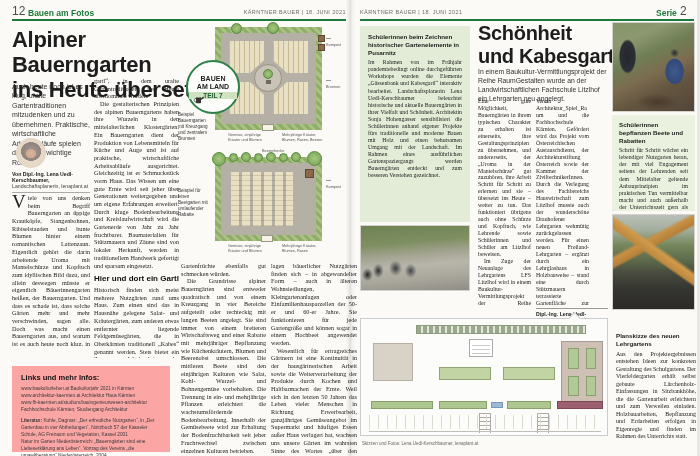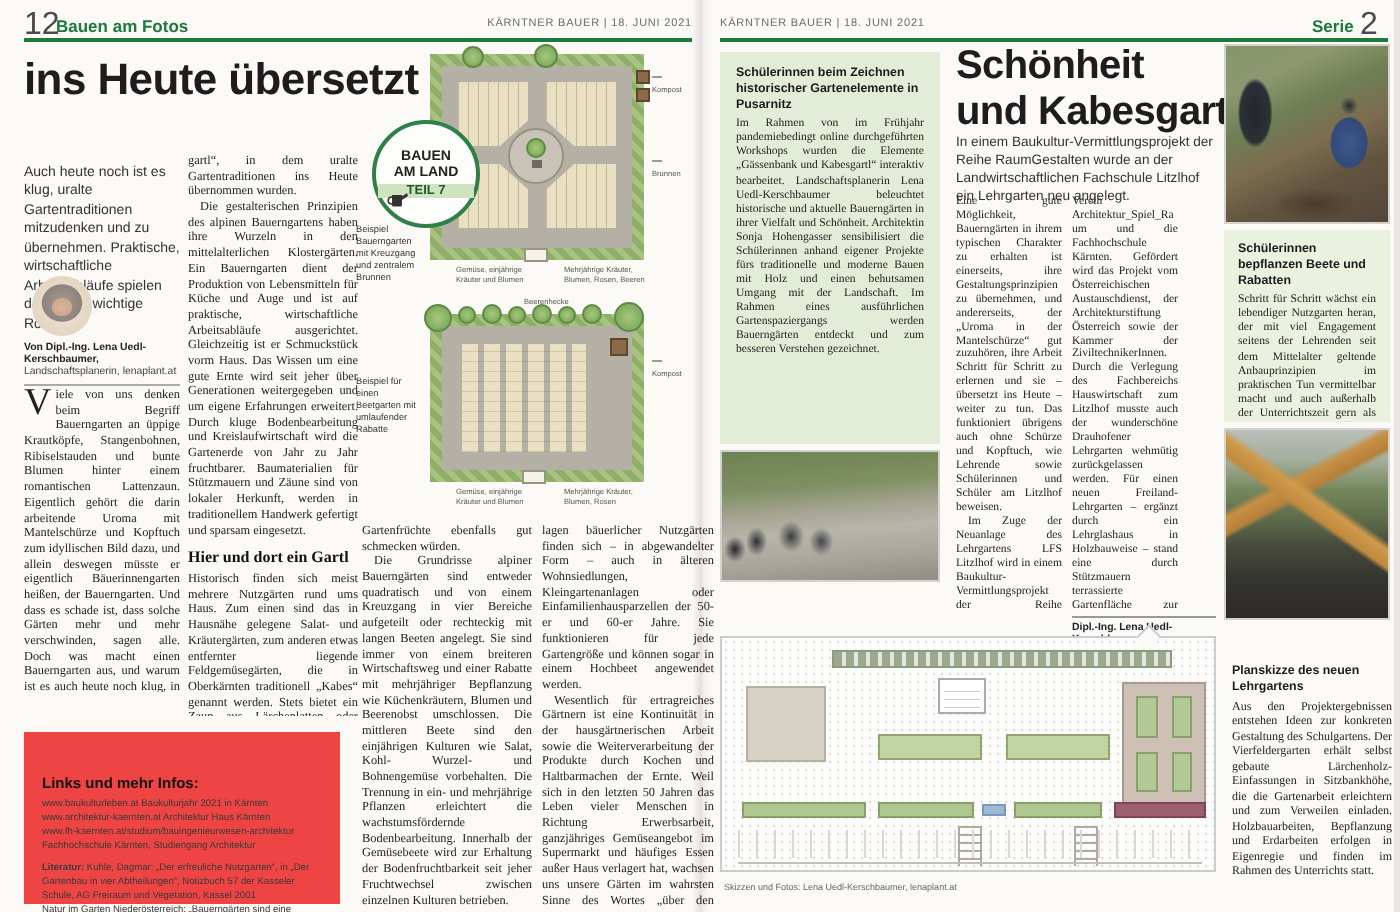--- a/index.html
+++ b/index.html
@@ -7,44 +7,44 @@
   body{
     position:relative; width:700px; height:456px; overflow:hidden;
     background:#fbfaf7; color:#1c1c1c;
     font-family:"Liberation Serif", serif;
   }
   .abs{ position:absolute; }
   
   .gutter{ left:346px; top:0; width:10px; height:456px;
     background:linear-gradient(90deg, rgba(0,0,0,0) 0%, rgba(0,0,0,.10) 45%, rgba(0,0,0,.04) 60%, rgba(0,0,0,0) 100%); }
   .edge-r{ right:0; top:0; width:3px; height:456px; background:rgba(0,0,0,.08); }
-  .hdr-num{ font-family:"Liberation Sans",sans-serif; font-size:16px; color:#4a4a4a; }
+  .hdr-num{ font-family:"Liberation Sans",sans-serif; font-size:12px; color:#4a4a4a; }
   .hdr-section{ font-family:"Liberation Sans",sans-serif; font-size:8.5px; font-weight:bold; color:#1e7a3c; }
   .hdr-paper{ font-family:"Liberation Sans",sans-serif; font-size:5.5px; color:#6b6b6b; letter-spacing:.4px; }
   .hdr-rule{ height:1.5px; background:#1e7a3c; }
   
   .headline{ font-family:"Liberation Sans",sans-serif; font-weight:bold; color:#1d1d1d; letter-spacing:-.3px; }
   .headline span{ display:block; }
   .lead{ font-family:"Liberation Sans",sans-serif; color:#333; }
   
   .bt{ font-size:6.2px; line-height:1.24; text-align:justify; overflow:hidden; overflow-wrap:break-word; color:#222; }
   .bt p{ text-indent:6px; }
   .bt p.noindent{ text-indent:0; }
   .bt-sm{ font-size:5.8px; line-height:1.2; }
-  .subhead{ font-family:Liberation Serif, serif; font-size:8px; font-weight:bold; text-align:left; text-indent:0; margin:5px 0 2px; color:#111; }
+  .subhead{ font-family:Liberation Sans, sans-serif; font-size:8px; font-weight:bold; text-align:left; text-indent:0; margin:5px 0 2px; color:#111; }
   .dropcap{ float:left; font-size:19px; line-height:16px; padding-right:2px; font-family:"Liberation Serif",serif; }
   
   .avatar{ width:30px; height:30px; border-radius:50%;
     background: radial-gradient(9px 8px at 50% 52%, #d9b49c 0%, #cfa78e 55%, transparent 58%),
                 radial-gradient(14px 13px at 50% 45%, #a79a92 0%, #8e837d 70%, transparent 74%),
                 radial-gradient(#efe3d3 0%, #ded0bd 100%); }
   .author-b{ font-family:"Liberation Sans",sans-serif; font-size:5.2px; font-weight:bold; color:#222; }
   .author-r{ font-family:"Liberation Sans",sans-serif; font-size:5.2px; color:#444; }
   
-  .infobox{ background:#ef4444; padding:21px 9px; }
+  .infobox{ background:#fca5a5; padding:7px 9px; }
   .infobox h4{ font-family:"Liberation Sans",sans-serif; font-size:7.5px; margin-bottom:4px; color:#111; }
   .infobox .ln{ font-family:"Liberation Sans",sans-serif; font-size:4.8px; line-height:1.45; color:#3a3a3a; }
   .infobox .lit{ margin-top:4px; }
   .infobox b{ font-weight:bold; }
   
   .greenbox{ background:#e3ecd6; padding:7px 8px; overflow:hidden; }
   .greenbox h4, .capcol h4{ font-family:"Liberation Sans",sans-serif; font-size:6.2px; line-height:1.25; font-weight:bold; margin-bottom:3px; color:#1b1b1b; }
   .greenbox .txt, .capcol .txt{ font-size:5.8px; line-height:1.22; text-align:justify; color:#222; overflow-wrap:break-word; }
   .capcol{ background:#eaf1de; padding:6px 7px; overflow:hidden; }
   .capcol.plain{ background:transparent; padding:6px 0; }
@@ -104,20 +104,21 @@
 <div class="abs gutter"></div>
 <div class="abs edge-r"></div>
 
 <div>
   <span class="abs hdr-num" style="left:12px;top:4px;">12</span>
   <span class="abs hdr-section" style="left:28px;top:8px;">Bauen am Fotos</span>
   <span class="abs hdr-paper" style="left:160px;top:9px;width:186px;text-align:right;">KÄRNTNER BAUER | 18. JUNI 2021</span>
   <div class="abs hdr-rule" style="left:12px;top:19px;width:334px;"></div>
 
   <h1 class="abs headline" style="left:12px;top:27px;width:206px;font-size:22px;line-height:25px;">
+    <span>Alpiner Bauerngarten</span>
     <span>ins Heute übersetzt</span>
   </h1>
 
   <p class="abs lead" style="left:12px;top:82px;width:78px;font-size:7px;line-height:1.35;">Auch heute noch ist es klug, uralte Gartentraditionen mitzudenken und zu übernehmen. Praktische, wirtschaftliche Arbeitsabläufe spielen dabei eine wichtige Rolle.</p>
 
   <div class="abs avatar" style="left:16px;top:138px;"></div>
   <div class="abs" style="left:12px;top:171px;width:78px;border-bottom:.5px solid #aaa;padding-bottom:3px;">
     <div class="author-b">Von Dipl.-Ing. Lena Uedl-Kerschbaumer,</div>
     <div class="author-r">Landschaftsplanerin, lenaplant.at</div>
   </div>

